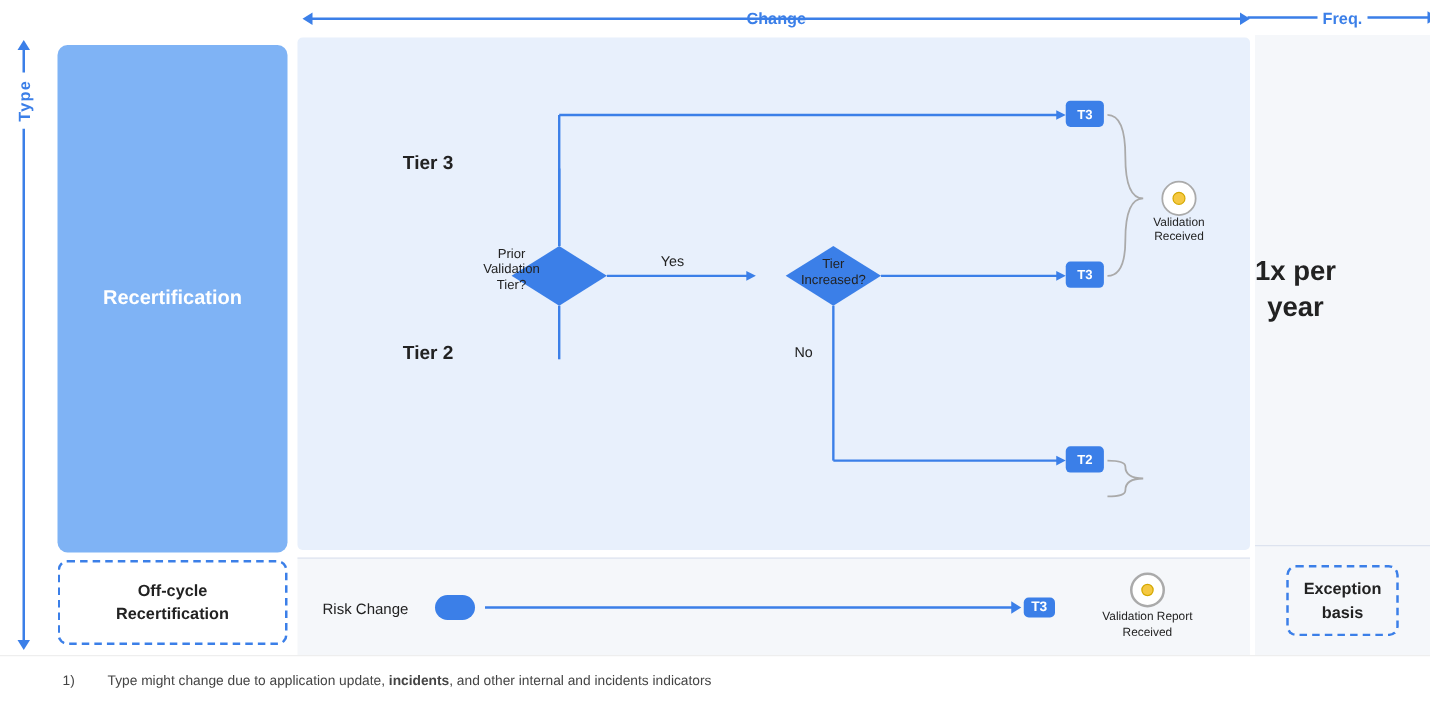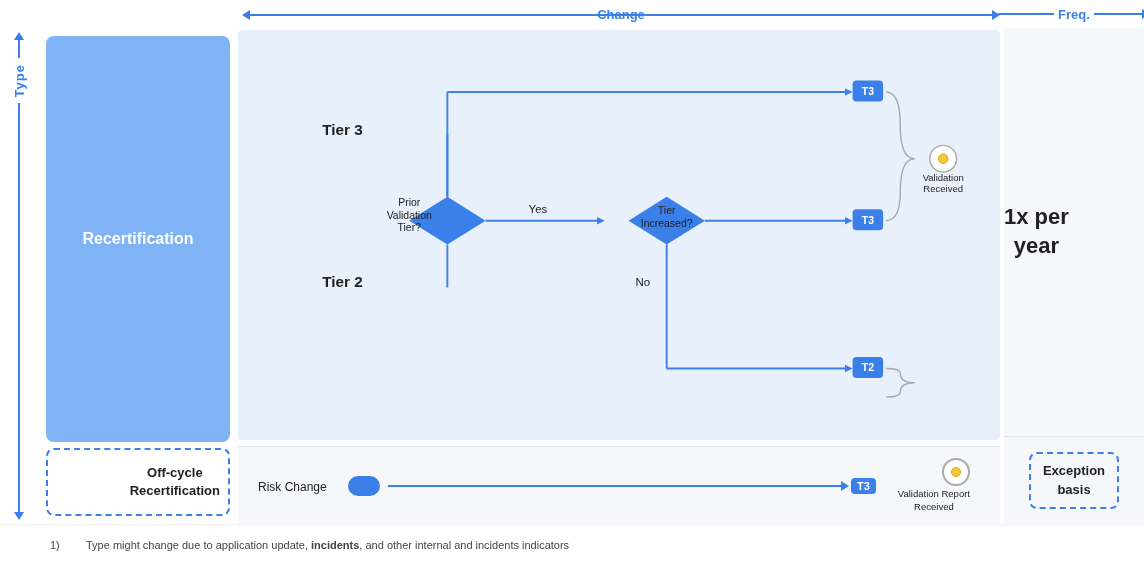--- a/index.html
+++ b/index.html
@@ -90,21 +90,21 @@
       font-weight: bold;
       color: #fff;
       text-align: center;
     }
 
     .off-cycle-box {
       border: 2px dashed #3b7fe8;
       border-radius: 8px;
       display: flex;
       align-items: center;
-      justify-content: flex-end;
+      justify-content: center;
       min-height: 68px;
       padding: 8px;
     }
     .off-cycle-label {
       font-size: 13px;
       font-weight: bold;
       color: #222;
       text-align: center;
       line-height: 1.4;
     }
@@ -339,21 +339,21 @@
             <div style="background:#3b7fe8; border-radius:50px; width:32px; height:20px; display:flex; align-items:center; justify-content:center;">
             </div>
           </div>
 
           <div style="flex:1; height:2px; background:#3b7fe8; position:relative; margin:0 8px;">
             <div style="position:absolute; right:-6px; top:-4px; border-top:5px solid transparent; border-bottom:5px solid transparent; border-left:8px solid #3b7fe8;"></div>
           </div>
 
           <div class="tier-badge" style="margin-right:12px;">T3</div>
 
-          <div style="display:flex; flex-direction:column; align-items:flex-end; margin:0 10px;">
+          <div style="display:flex; flex-direction:column; align-items:center; margin:0 26px;">
             <div class="validation-icon-circle">
               <div class="validation-icon-inner"></div>
             </div>
             <span style="font-size:9.5px; color:#222; text-align:center; line-height:1.3; margin-top:2px;">Validation Report<br>Received</span>
           </div>
         </div>
       </div>
     </div>
 
     <div class="right-panel">

